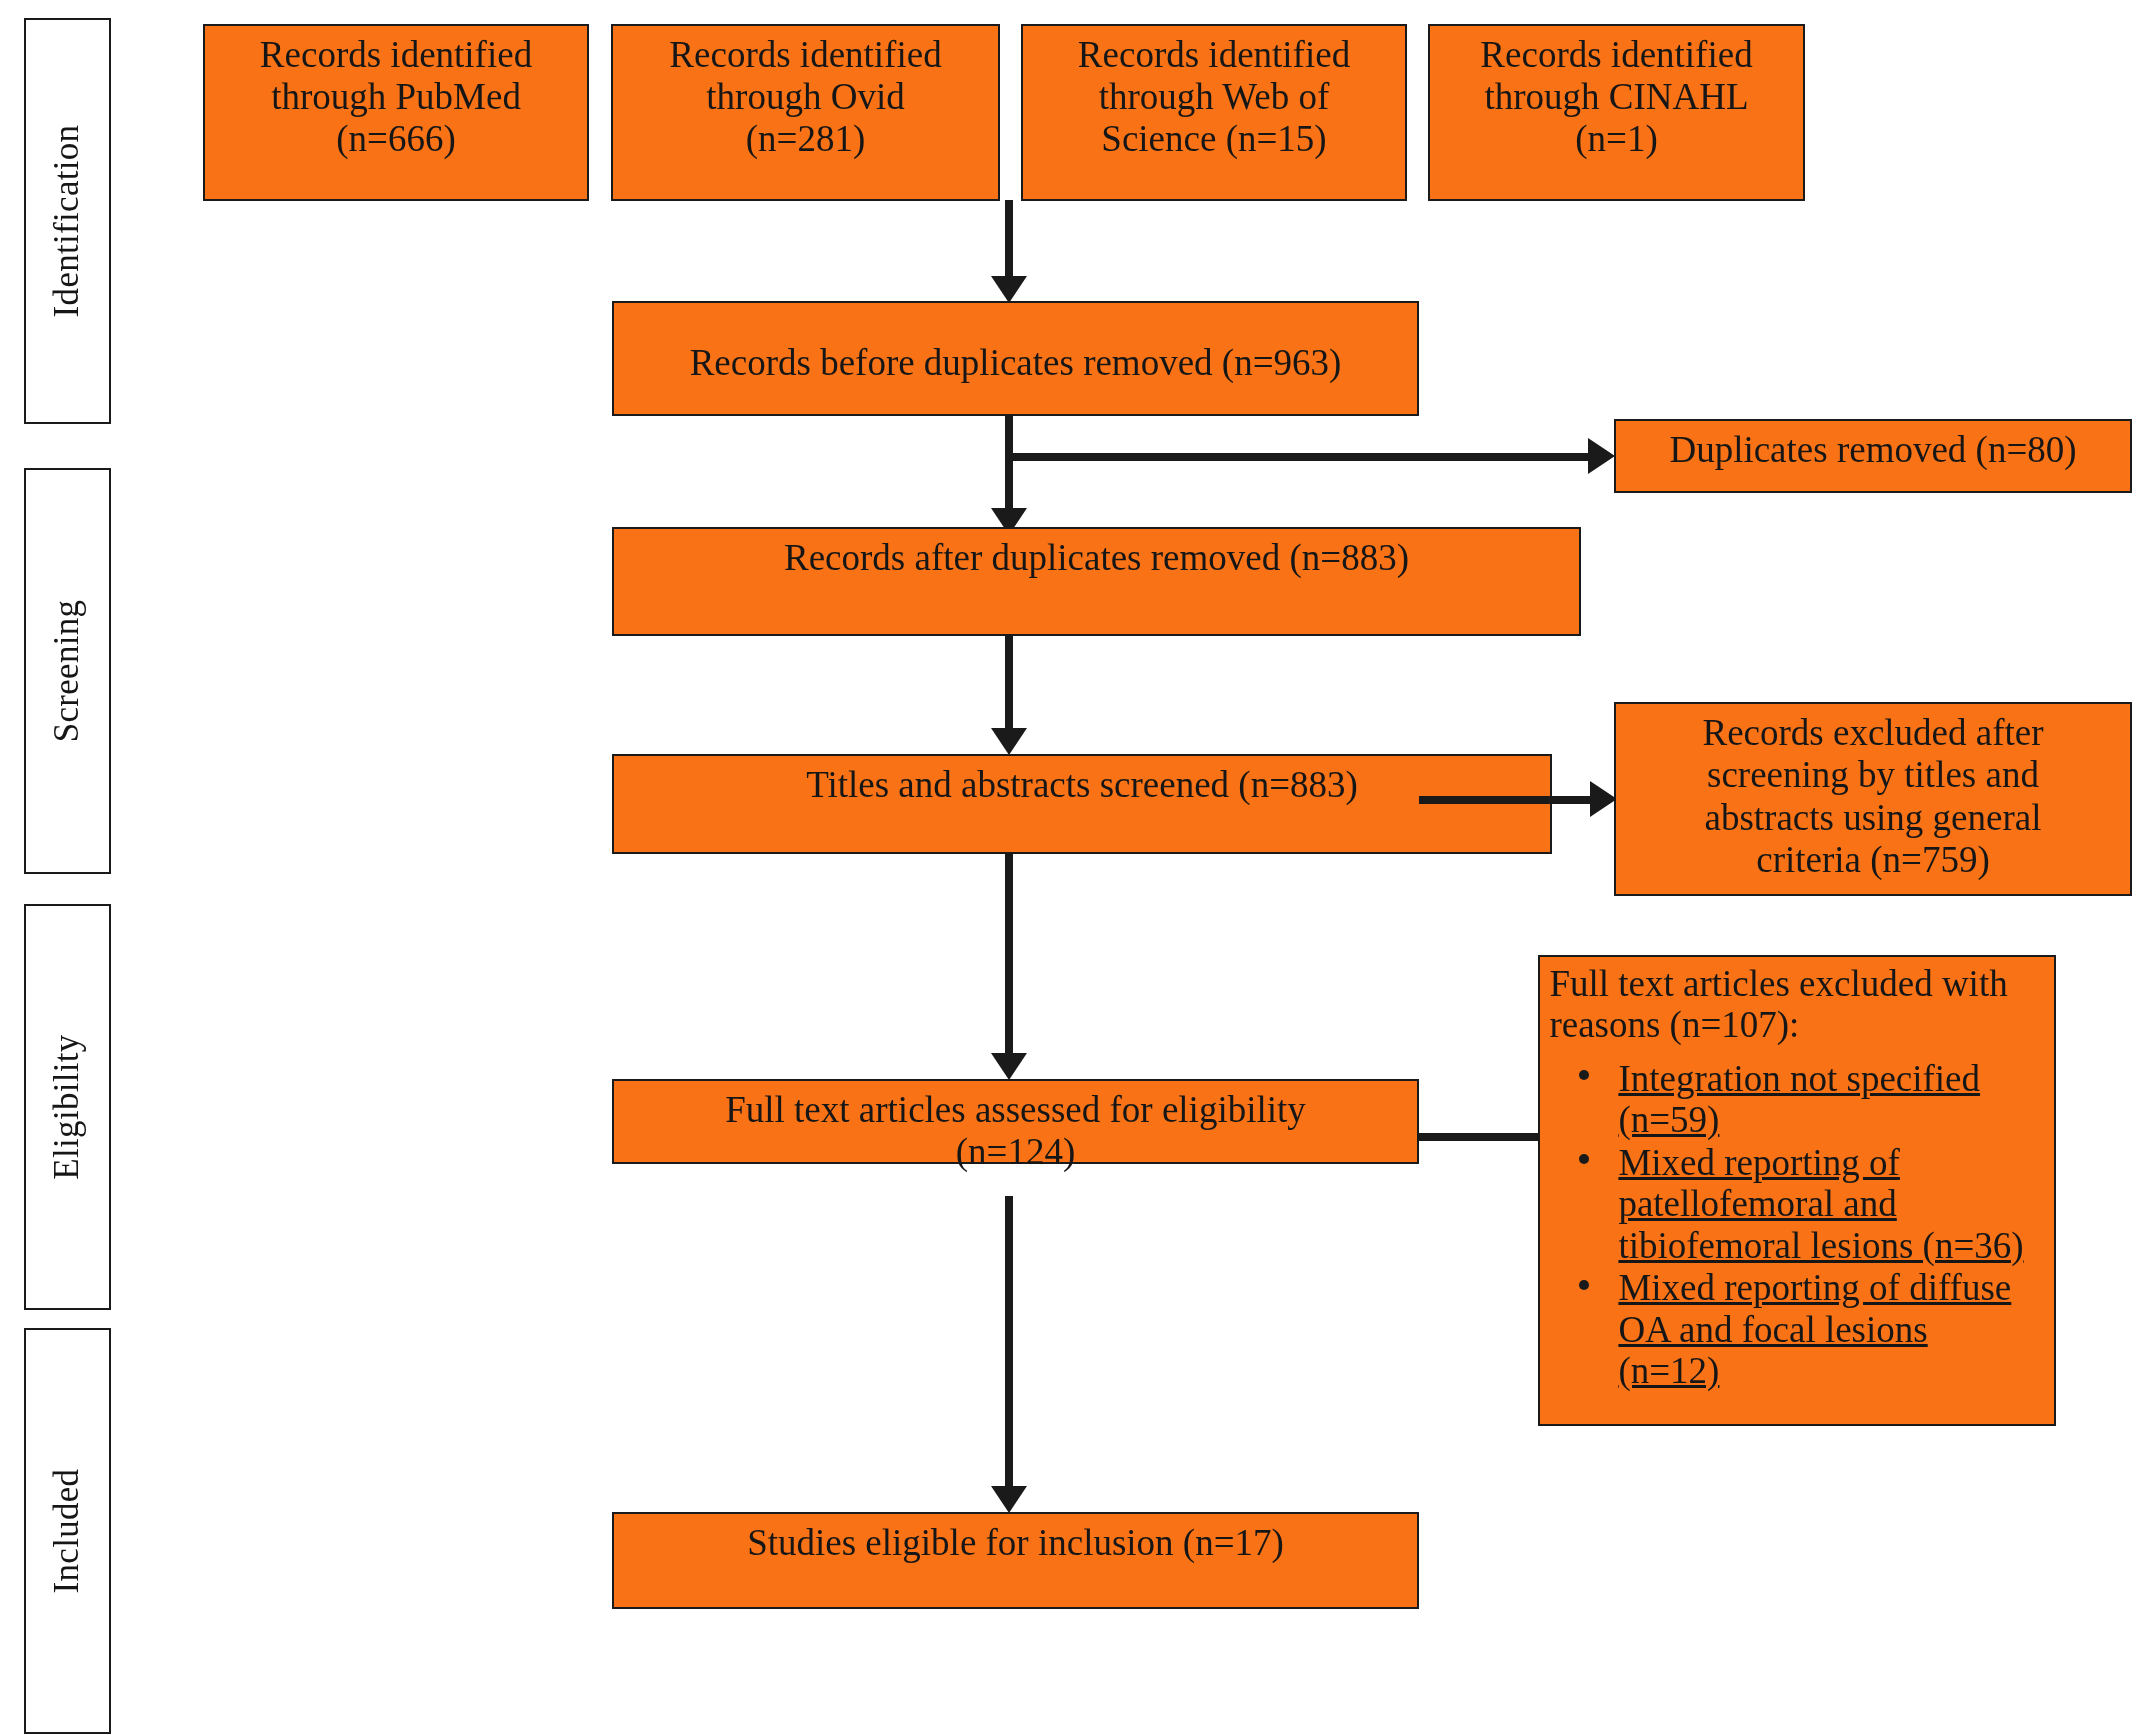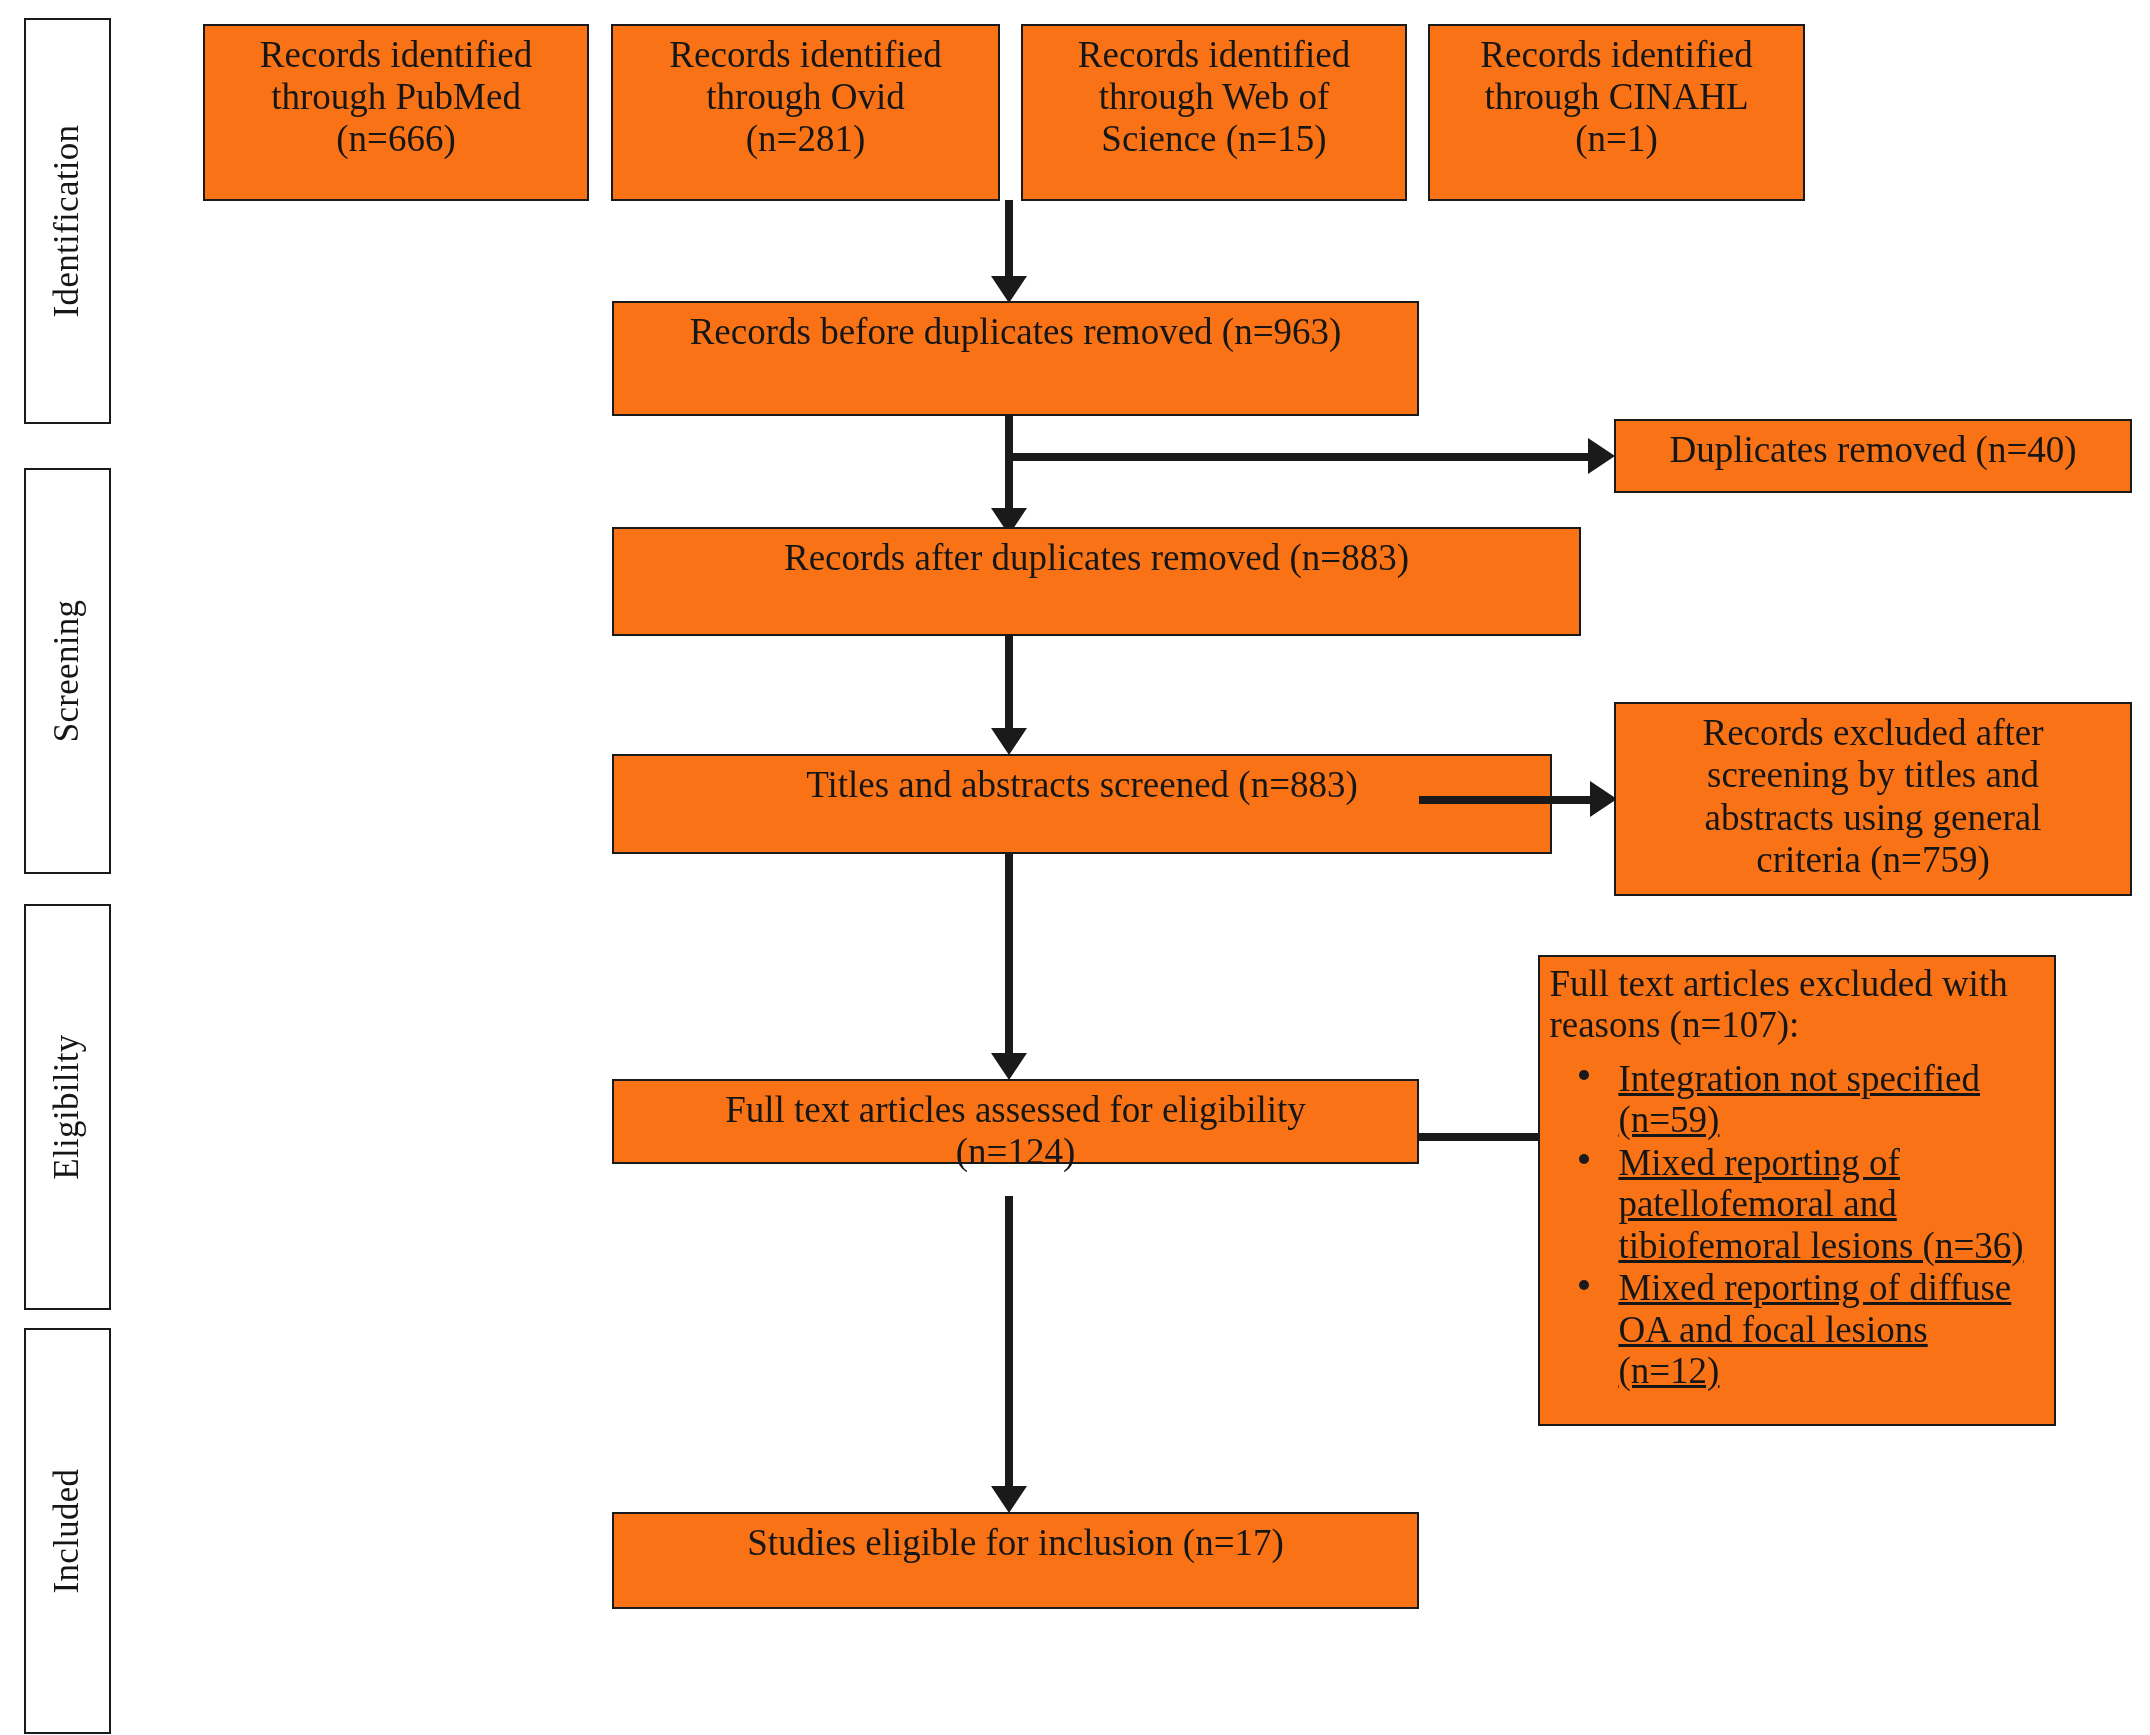--- a/index.html
+++ b/index.html
@@ -150,32 +150,32 @@
 
   <div class="box" style="left:1428px; top:23.5px; width:377px; height:177px;">
     <span class="txt">Records identified
 through CINAHL
 (n=1)</span>
   </div>
 
   <div class="vline" style="left:1005px; top:200px; height:78px;"></div>
   <div class="arrow-down" style="left:991px; top:276px;"></div>
 
-  <div class="box" style="left:612px; top:301px; width:807px; height:115px;">
+  <div class="box" style="left:612px; top:301px; width:807px; height:115px;align-items:center;">
     <span class="txt">Records before duplicates removed (n=963)</span>
   </div>
 
   <div class="vline" style="left:1005px; top:416px; height:94px;"></div>
   <div class="arrow-down" style="left:991px; top:508px;"></div>
 
   <div class="hline" style="left:1005px; top:453px; width:583px;"></div>
   <div class="arrow-right" style="left:1588px; top:438px;"></div>
 
   <div class="box" style="left:1614px; top:419px; width:518px; height:74px;">
-    <span class="txt">Duplicates removed (n=40)</span>
+    <span class="txt">Duplicates removed (n=80)</span>
   </div>
 
   <div class="box" style="left:612px; top:527px; width:969px; height:109px;">
     <span class="txt">Records after duplicates removed (n=883)</span>
   </div>
 
   <div class="vline" style="left:1005px; top:636px; height:94px;"></div>
   <div class="arrow-down" style="left:991px; top:728px;"></div>
 
   <div class="box" style="left:612px; top:754px; width:940px; height:100px;">

